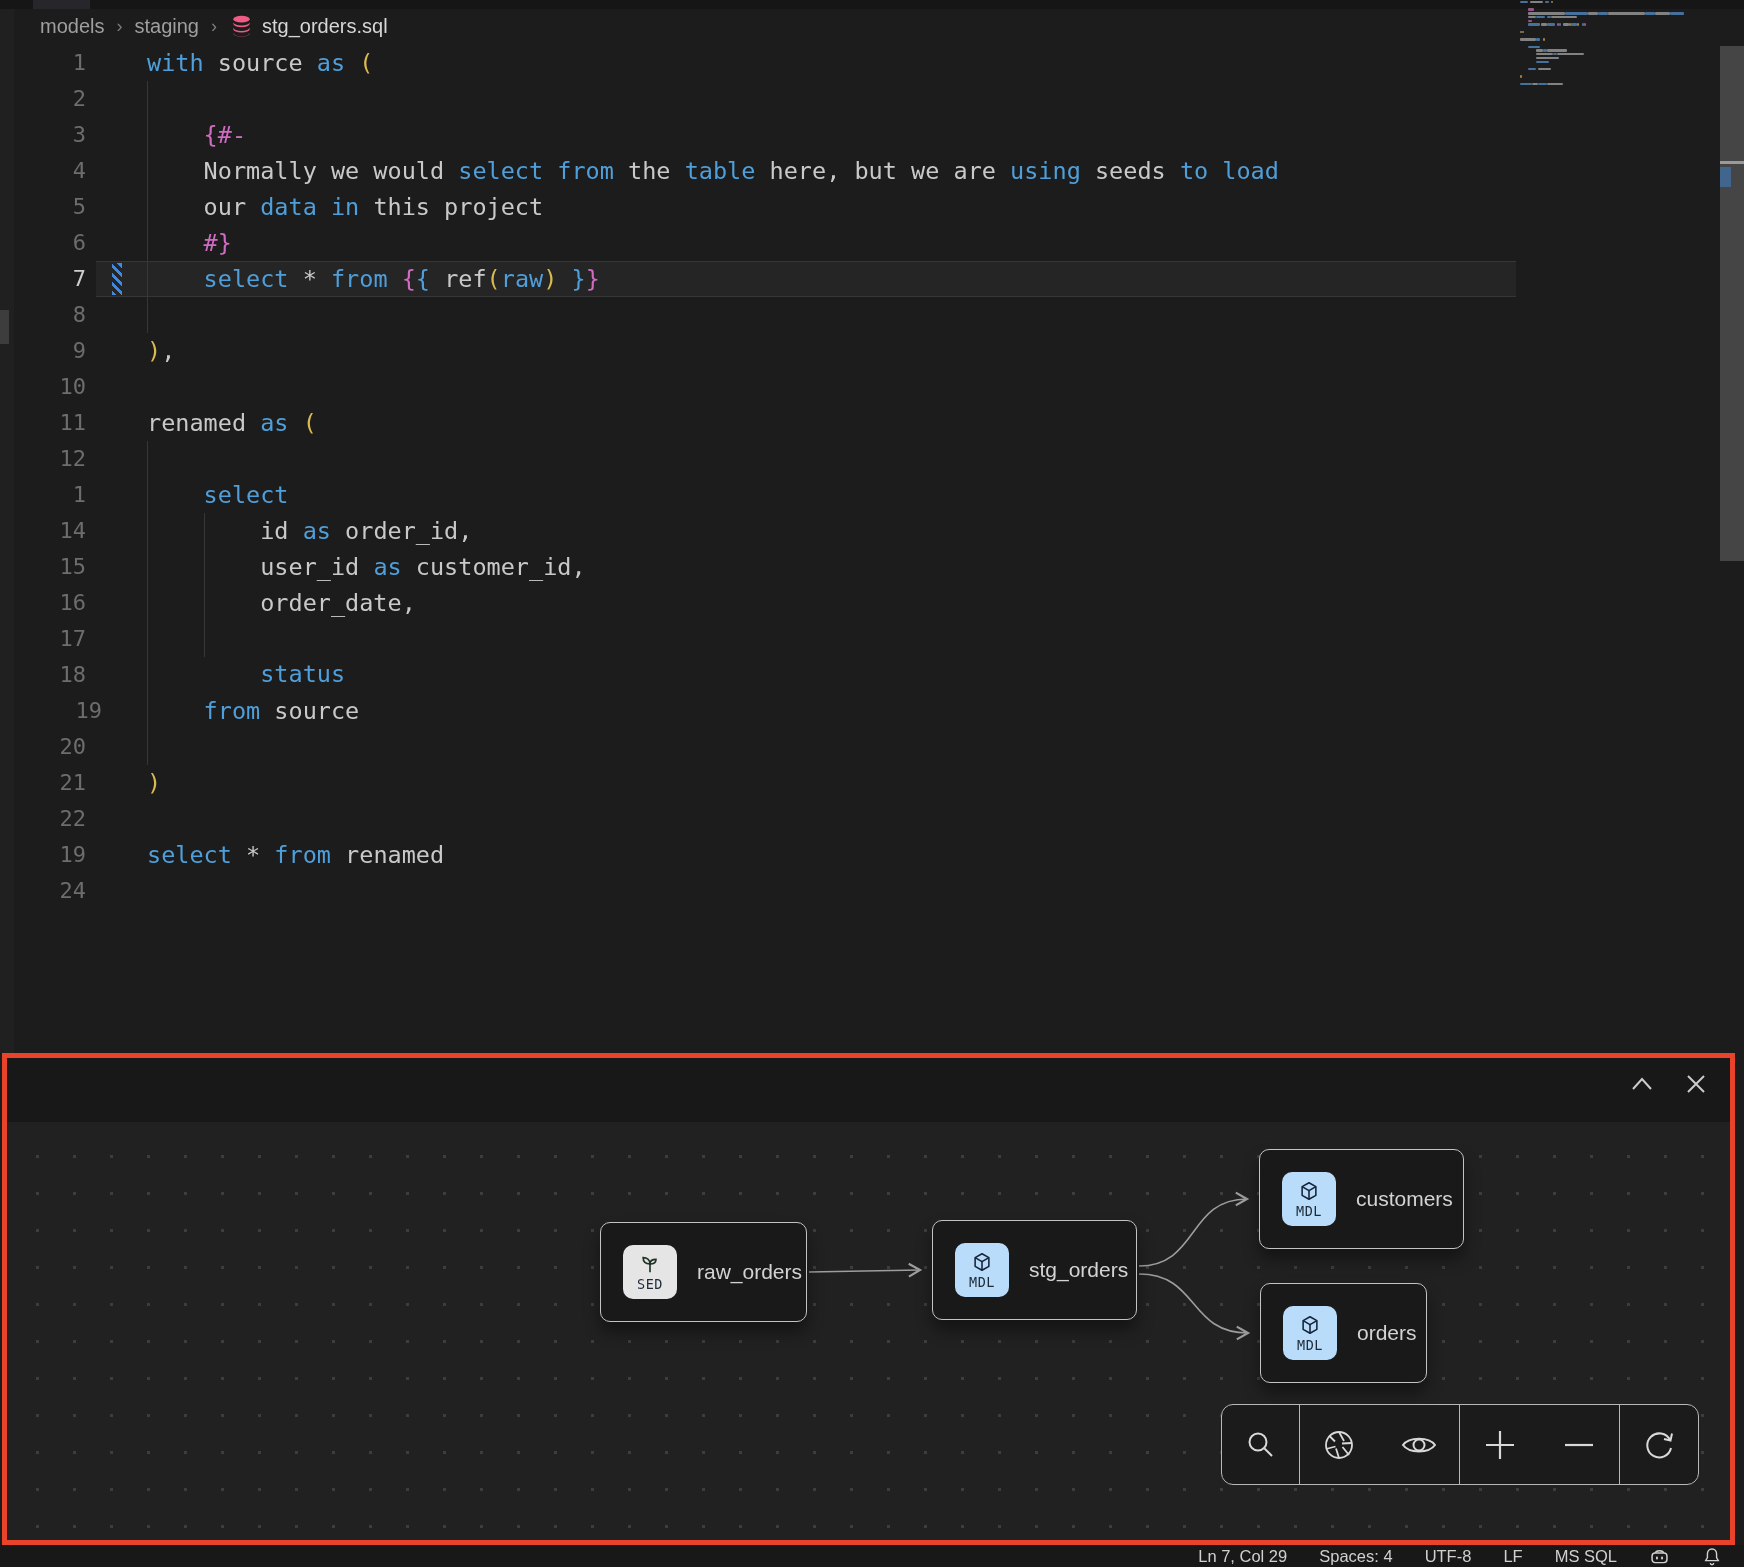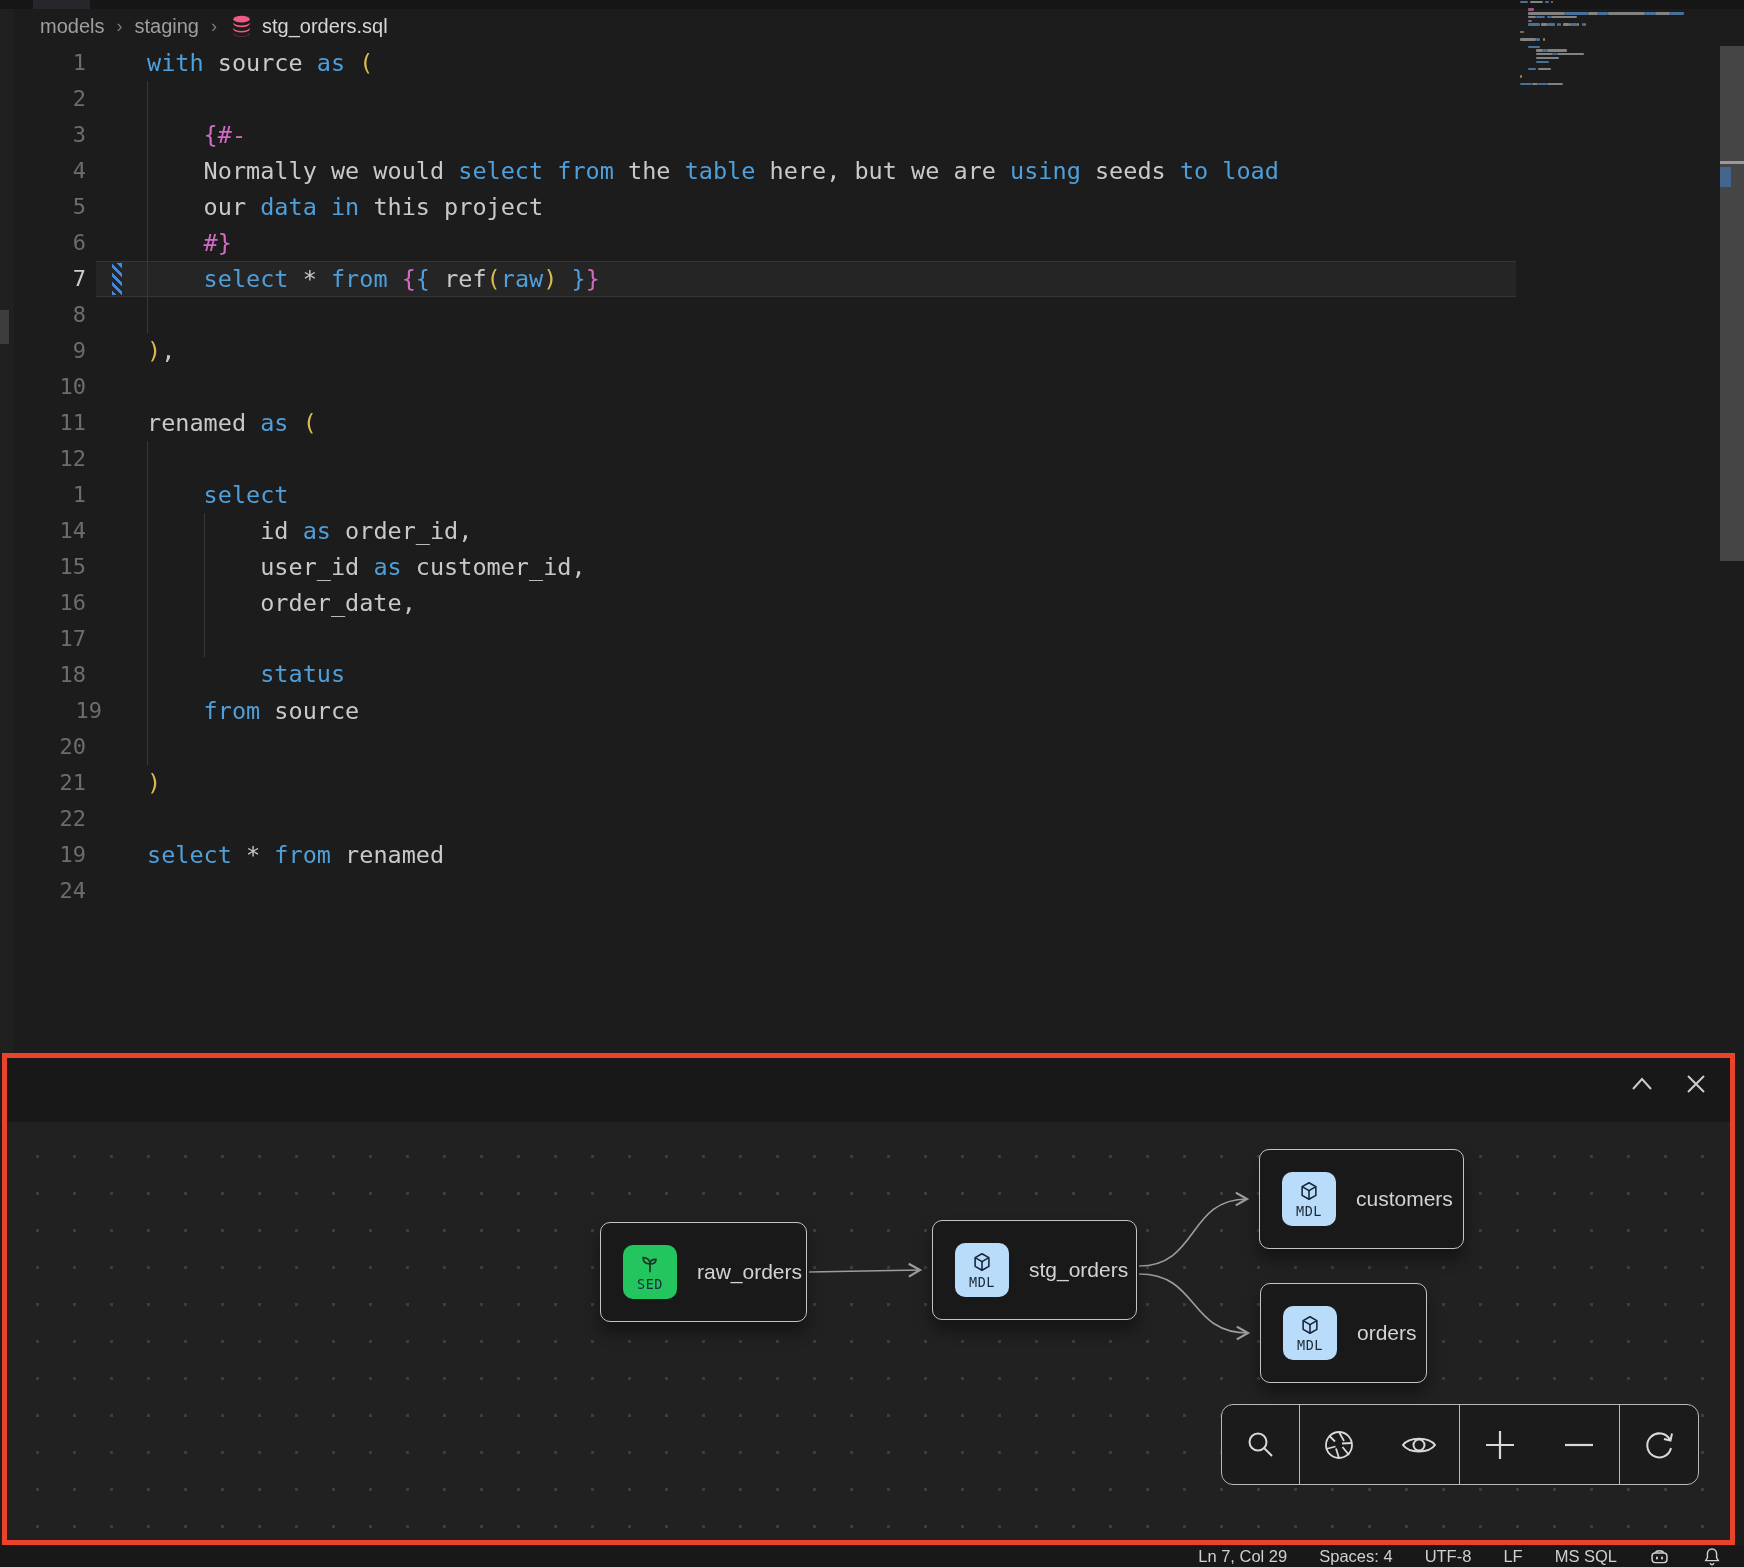--- a/index.html
+++ b/index.html
@@ -210,21 +210,21 @@
       <marker id="arrow" markerWidth="12" markerHeight="12" refX="8" refY="5" orient="auto">
         <path d="M1,1 L8,5 L1,9" fill="none" stroke="#9d9d9d" stroke-width="1.4"></path>
       </marker>
     </defs>
   <path d="M809,1272 L920,1270" fill="none" stroke="#9d9d9d" stroke-width="1.6" marker-end="url(#arrow)"></path>
       <path d="M1139,1266 C1198.4,1266 1187.6,1199 1247,1199" fill="none" stroke="#9d9d9d" stroke-width="1.6" marker-end="url(#arrow)"></path>
       <path d="M1139,1274 C1198.95,1274 1188.05,1333 1248,1333" fill="none" stroke="#9d9d9d" stroke-width="1.6" marker-end="url(#arrow)"></path>
     </svg>
   <div id="nodes">
       <div class="node" style="left: 600px; top: 1222px; width: 207px; height: 100px;">
-        <div class="badge" style="background:#22c55e">
+        <div class="badge" style="background:#e5e5e5">
           <svg width="22" height="22" viewBox="0 0 24 24" fill="none" stroke="#1e3323" stroke-width="1.8">
             <path d="M12 21 V12"></path>
             <path d="M12 12 C12 7 8.5 5 4.5 5 C4.5 10 8 12 12 12 Z"></path>
             <path d="M12 12 C12 8.5 15 7 18.5 7 C18.5 10.5 15.5 12 12 12 Z"></path>
           </svg>
           <span>SED</span>
         </div>
         <div class="nlabel">raw_orders</div>
       </div>
       <div class="node" style="left: 932px; top: 1220px; width: 205px; height: 100px;">

